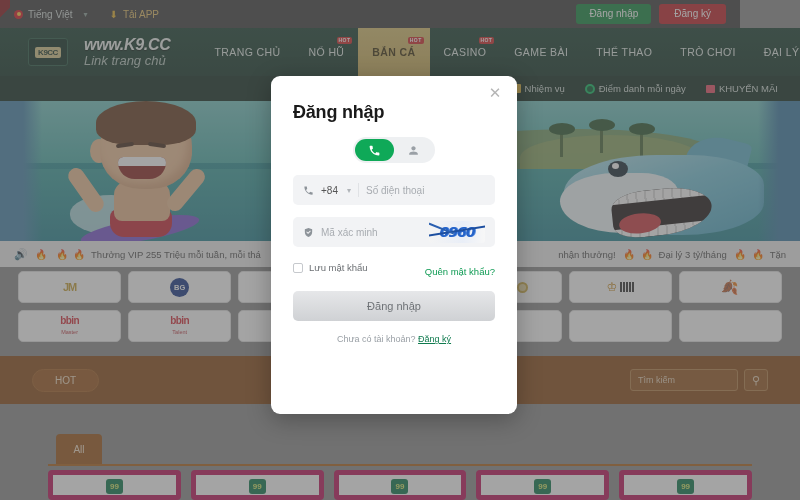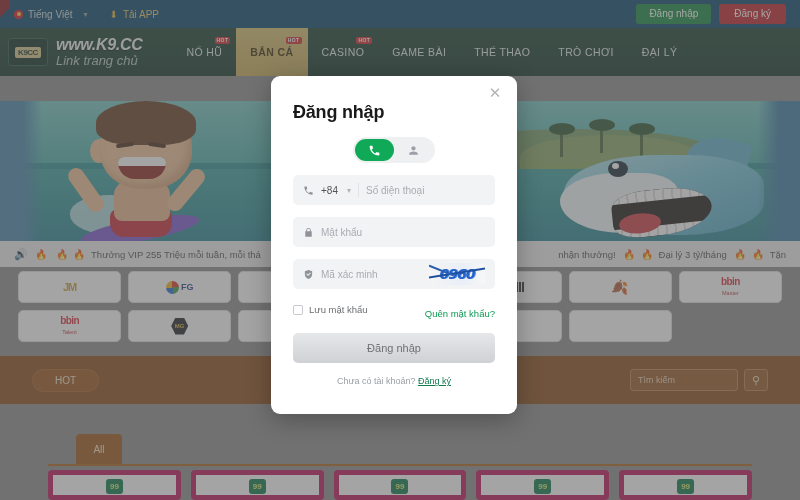--- a/index.html
+++ b/index.html
@@ -11,22 +11,22 @@
   }
   #page {
     position: relative;
     width: 800px; height: 500px;
     overflow: hidden;
     background: #8f8f8f;
   }
 
   
   .topbar {
-    position: absolute; top: 0; left: 0; width: 800px; height: 28px;
-    background: #0c4a6e;
+    position: absolute; top: 0; left: 0; width: 740px; height: 28px;
+    background: #404040;
     display: flex; align-items: center;
     padding: 0 14px;
     z-index: 5;
   }
   .topbar-left { display: flex; align-items: center; gap: 22px; }
   .lang-item, .app-item {
     display: flex; align-items: center; gap: 5px;
     font-size: 10px; color: #d6dedb; white-space: nowrap;
   }
   .globe-dot {
@@ -62,21 +62,21 @@
     background: linear-gradient(135deg,#8a1b1f 0%, #8a1b1f 45%, transparent 46%);
   }
 
   
   .header {
     position: absolute; top: 28px; left: 0; width: 800px; height: 48px;
     background: linear-gradient(180deg,#1d4334 0%, #17372b 100%);
     display: flex; align-items: center;
     z-index: 5;
   }
-  .logo-wrap { display: flex; align-items: center; gap: 8px; padding-left: 8px; }
+  .logo-wrap { display: flex; align-items: center; gap: 16px; padding-left: 28px; }
   .logo-mark {
     width: 40px; height: 28px; border-radius: 3px;
     background: #123226;
     border: 1px solid #2d5e49;
     display: flex; align-items: center; justify-content: center;
     font-size: 9px; font-weight: bold; color: #cfc08a;
     letter-spacing: -0.5px;
     position: relative; overflow: hidden;
   }
   .logo-mark .k9 {
@@ -351,21 +351,21 @@
   .search-btn {
     width: 24px; height: 22px; background: #9a5c26;
     border: 1px solid #b9854e; border-radius: 3px;
     display: flex; align-items: center; justify-content: center;
     color: #e7d3ba; font-size: 11px; cursor: pointer;
   }
 
   
   .tabsrow {
     position: absolute; top: 434px; left: 0; width: 800px; height: 32px;
-    padding-left: 76px; z-index: 3;
+    padding-left: 56px; z-index: 3;
   }
   .tab-all {
     width: 46px; height: 30px; background: #9d5a1e;
     color: #f5e3cd; font-size: 10px;
     display: flex; align-items: center; justify-content: center;
     border-radius: 4px 4px 0 0; cursor: pointer;
   }
   .tab-underline {
     position: absolute; top: 464px; left: 48px; width: 704px; height: 1.5px;
     background: #b0661f; z-index: 3;
@@ -514,20 +514,23 @@
       <div class="logo-mark">
         <span class="k9">K9CC</span>
       </div>
       <div class="logo-text">
         <div class="l1">www.K9.CC</div>
         <div class="l2">Link trang chủ</div>
       </div>
     </div>
     <div class="nav">
       <div class="nav-item">
+        <span>TRANG CHỦ</span>
+      </div>
+      <div class="nav-item">
         <span>NỔ HŨ</span>
         <span class="hot-badge">HOT</span>
       </div>
       <div class="nav-item active">
         <span>BẮN CÁ</span>
         <span class="hot-badge">HOT</span>
       </div>
       <div class="nav-item">
         <span>CASINO</span>
         <span class="hot-badge">HOT</span>
@@ -540,20 +543,34 @@
       </div>
       <div class="nav-item">
         <span>TRÒ CHƠI</span>
       </div>
       <div class="nav-item">
         <span>ĐẠI LÝ</span>
       </div>
     </div>
   </div>
 
+  <div class="subnav">
+    <div class="subnav-item">
+      <span class="sq-y"></span>
+      <span>Nhiệm vụ</span>
+    </div>
+    <div class="subnav-item">
+      <span class="circ-g"></span>
+      <span>Điểm danh mỗi ngày</span>
+    </div>
+    <div class="subnav-item">
+      <span class="sq-r"></span>
+      <span>KHUYẾN MÃI</span>
+    </div>
+  </div>
 
   <div class="hero">
     <div class="hero-sky"></div>
     <div class="hero-island"></div>
     <div class="hero-island2"></div>
     <div class="palm" style="left:560px;"></div>
     <div class="palm" style="left:600px; top:26px;"></div>
     <div class="palm" style="left:640px; top:30px;"></div>
     <div class="hero-water"></div>
 
@@ -612,20 +629,23 @@
       <span class="flame">🔥</span>
       <span>Tặn</span>
     </div>
   </div>
 
   <div class="providers">
     <div class="ptile">
       <span class="p-jm">JM</span>
     </div>
     <div class="ptile">
+      <span class="p-bg">BG</span>
+    </div>
+    <div class="ptile">
       <span class="p-fg">
         <span class="dot"></span>
         <span class="tx">FG</span>
       </span>
     </div>
     <div class="ptile">
       <span class="p-hex">KG</span>
     </div>
     <div class="ptile">
       <span class="p-coins">
@@ -720,28 +740,20 @@
         <svg width="11" height="11" viewBox="0 0 24 24" fill="#8d9399">
             <path d="M6.6 10.8c1.4 2.8 3.8 5.1 6.6 6.6l2.2-2.2c.3-.3.7-.4 1-.2 1.2.4 2.4.6 3.6.6.6 0 1 .4 1 1V20c0 .6-.4 1-1 1C10.6 21 3 13.4 3 4c0-.6.4-1 1-1h3.5c.6 0 1 .4 1 1 0 1.3.2 2.5.6 3.6.1.3 0 .7-.2 1l-2.3 2.2z"></path>
           </svg>
       </span>
       <span class="cc">+84</span>
       <span class="cc-chev">▾</span>
       <span class="divider-v"></span>
       <span class="fplace">Số điện thoại</span>
     </div>
 
-    <div class="field">
-      <span class="ficon">
-        <svg width="11" height="11" viewBox="0 0 24 24" fill="#8d9399">
-            <path d="M17 9V7a5 5 0 00-10 0v2H5v12h14V9h-2zm-8-2a3 3 0 016 0v2H9V7z"></path>
-          </svg>
-      </span>
-      <span class="fplace">Mật khẩu</span>
-    </div>
 
     <div class="field">
       <span class="ficon">
         <svg width="11" height="11" viewBox="0 0 24 24" fill="#8d9399">
             <path d="M12 2l8 3v6c0 5-3.4 9.7-8 11-4.6-1.3-8-6-8-11V5l8-3zm-1 13l6-6-1.4-1.4L11 12.2 8.4 9.6 7 11l4 4z"></path>
           </svg>
       </span>
       <span class="fplace">Mã xác minh</span>
       <span class="captcha">
         <span class="strike"></span>

